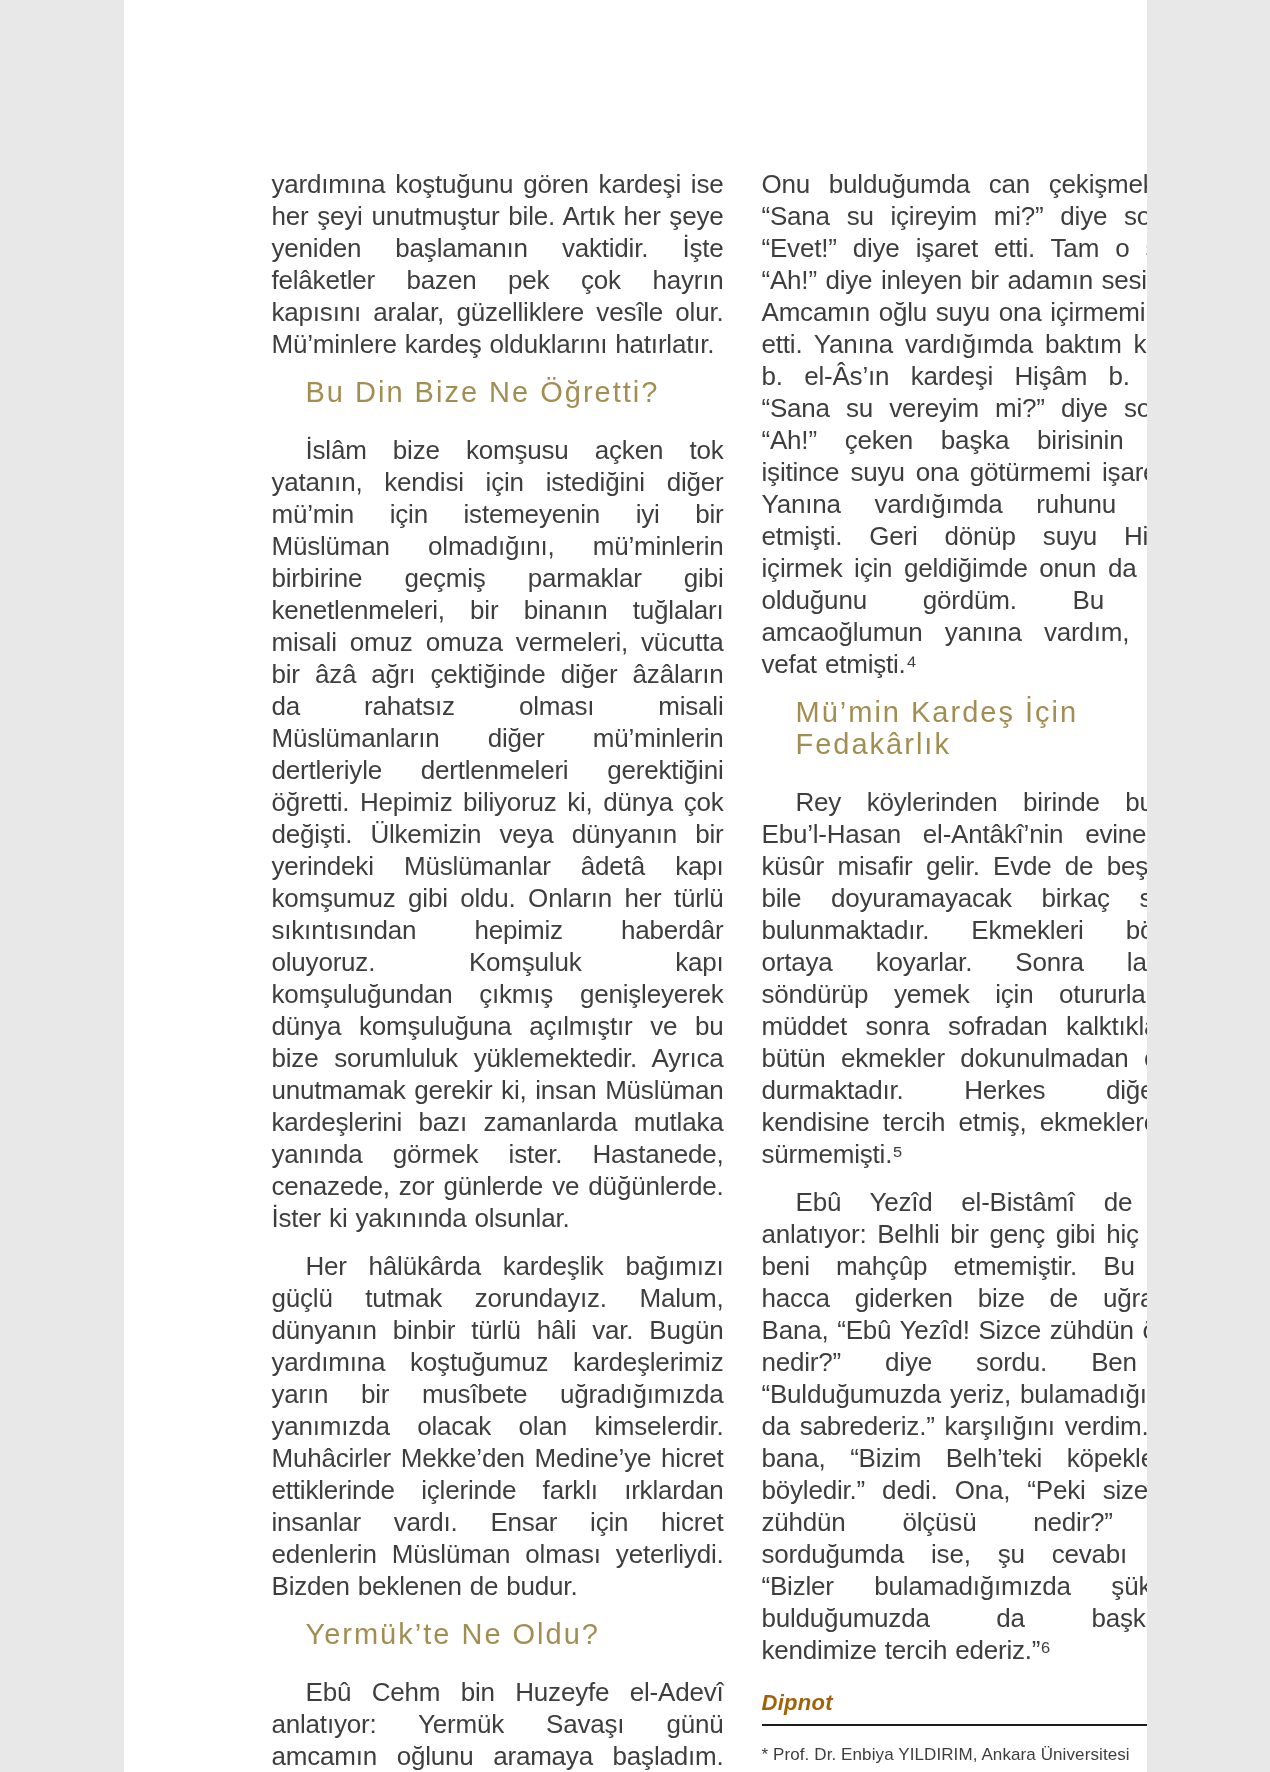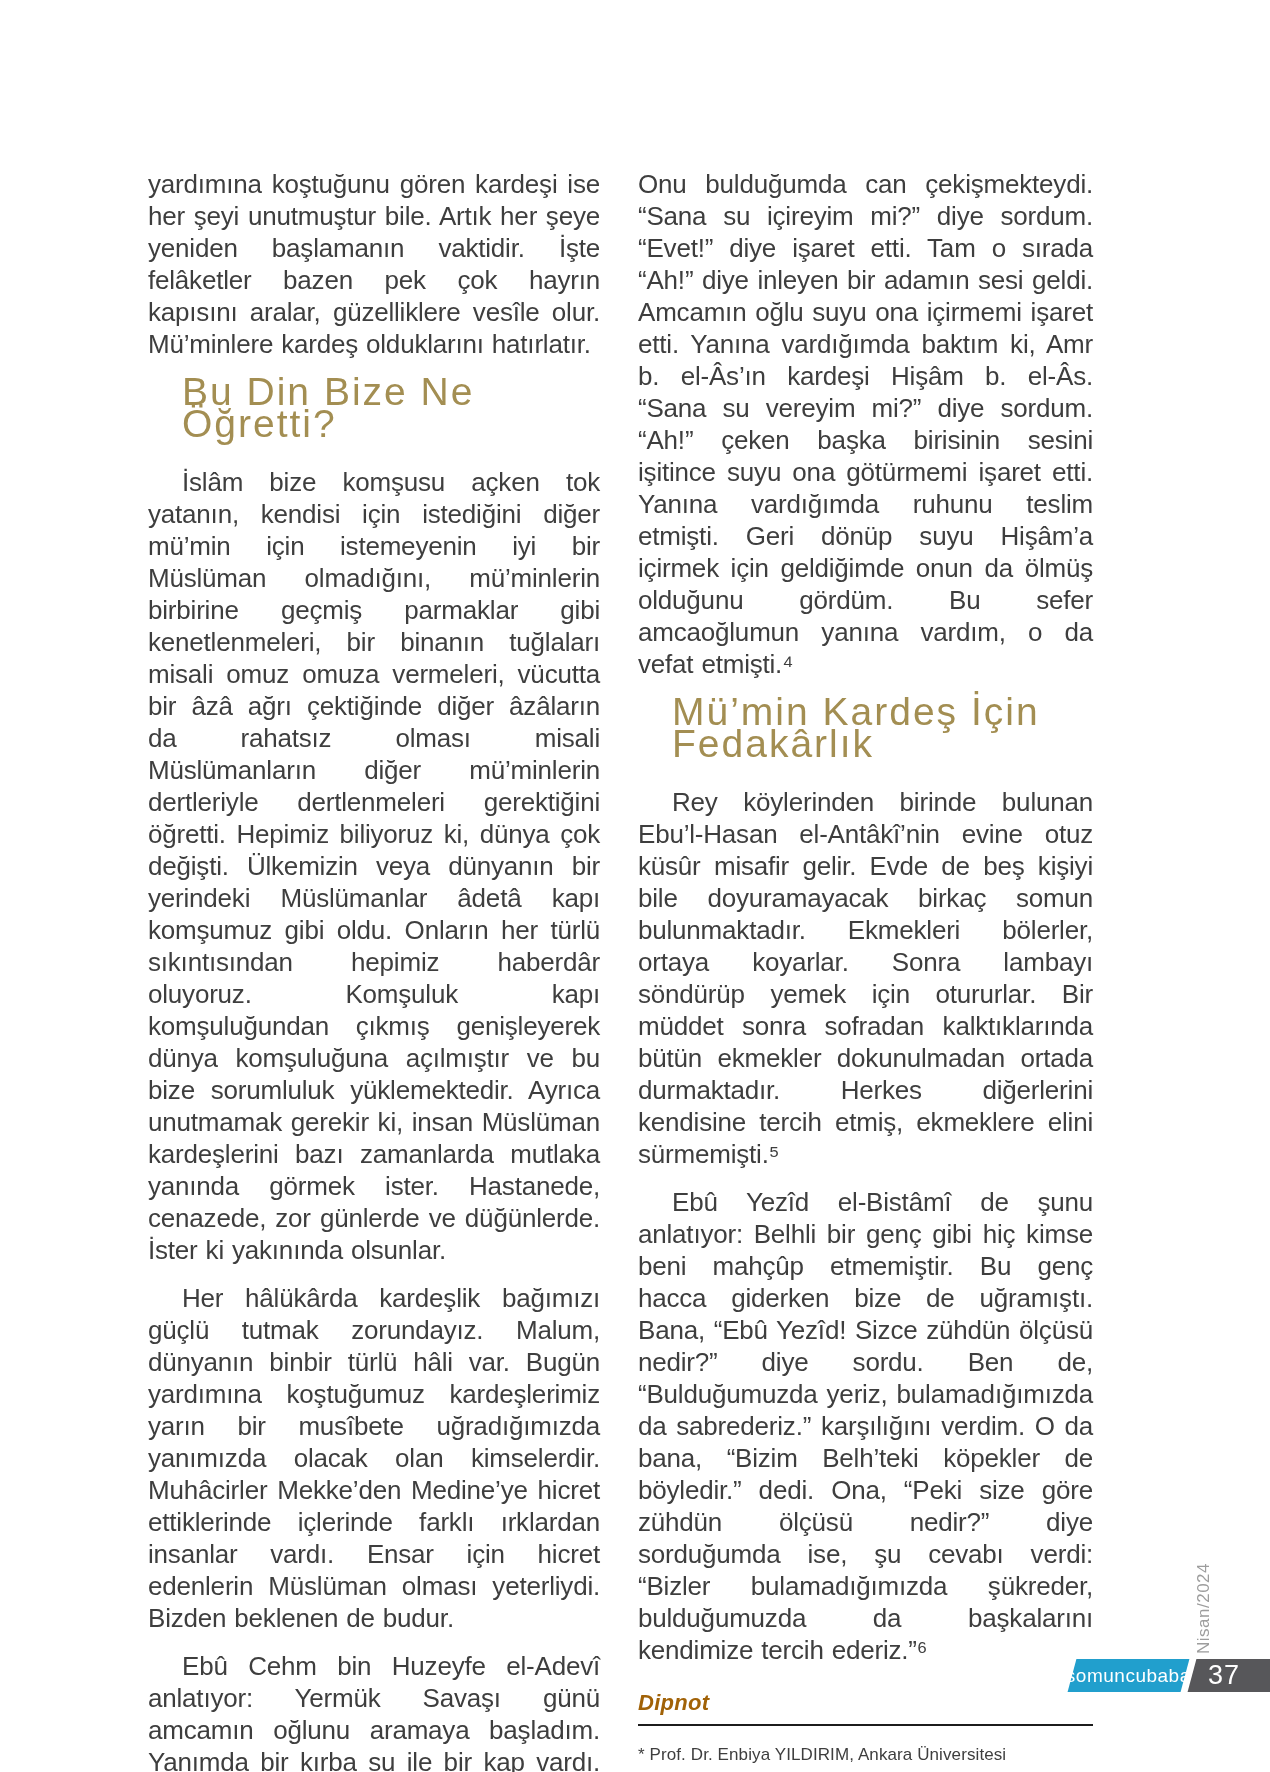--- a/index.html
+++ b/index.html
@@ -1,35 +1,35 @@
 <!DOCTYPE html>
 <html lang="tr"><head>
 <meta charset="utf-8">
 <style>
   html,body { margin:0; padding:0; background:#e8e8e8; }
   .page {
-    position:relative; width:1270px; height:1772px; margin:0 auto;
+    position:relative; width:1023px; height:1772px; margin:0 auto;
     background:#ffffff; overflow:hidden;
     font-family:"Liberation Sans", sans-serif;
     -webkit-font-smoothing:antialiased;
   }
   .col { position:absolute; top:168px; }
   .col-left  { left:148px; width:452px; }
   .col-right { left:638px; width:455px; }
 
   p.body {
     margin:0 0 16px 0;
     font-size:26px; line-height:32px; color:#3e3e3e;
     text-align:justify; letter-spacing:-0.2px; word-spacing:1px;
   }
   p.body.indent { text-indent:34px; }
 
   h2.sec {
     margin:12px 0 26px 0; padding-left:34px;
-    font-size:39px; line-height:32px; font-weight:400;
+    font-size:29px; line-height:32px; font-weight:400;
     color:#a38e52; letter-spacing:2px;
   }
 
   .dipnot { margin-top:24px; }
   .dipnot h3 {
     margin:0 0 8px 0;
     font-size:22px; font-style:italic; font-weight:700; color:#a16207;
     letter-spacing:0.3px;
   }
   .dipnot .rule { border:none; border-top:2px solid #1c1c1c; margin:0 0 16px 0; }
@@ -63,20 +63,21 @@
 </head>
 <body>
 
 <div class="page">
 
   <div class="col col-left">
     <p class="body">yardımına koştuğunu gören kardeşi ise her şeyi unutmuştur bile. Artık her şeye yeniden başlamanın vaktidir. İşte felâketler bazen pek çok hayrın kapısını aralar, güzelliklere vesîle olur. Mü’minlere kardeş olduklarını hatırlatır.</p>
     <h2 class="sec">Bu Din Bize Ne Öğretti?</h2>
     <p class="body indent">İslâm bize komşusu açken tok yatanın, kendisi için istediğini diğer mü’min için istemeyenin iyi bir Müslüman olmadığını, mü’minlerin birbirine geçmiş parmaklar gibi kenetlenmeleri, bir binanın tuğlaları misali omuz omuza vermeleri, vücutta bir âzâ ağrı çektiğinde diğer âzâların da rahatsız olması misali Müslümanların diğer mü’minlerin dertleriyle dertlenmeleri gerektiğini öğretti. Hepimiz biliyoruz ki, dünya çok değişti. Ülkemizin veya dünyanın bir yerindeki Müslümanlar âdetâ kapı komşumuz gibi oldu. Onların her türlü sıkıntısından hepimiz haberdâr oluyoruz. Komşuluk kapı komşuluğundan çıkmış genişleyerek dünya komşuluğuna açılmıştır ve bu bize sorumluluk yüklemektedir. Ayrıca unutmamak gerekir ki, insan Müslüman kardeşlerini bazı zamanlarda mutlaka yanında görmek ister. Hastanede, cenazede, zor günlerde ve düğünlerde. İster ki yakınında olsunlar.</p>
     <p class="body indent">Her hâlükârda kardeşlik bağımızı güçlü tutmak zorundayız. Malum, dünyanın binbir türlü hâli var. Bugün yardımına koştuğumuz kardeşlerimiz yarın bir musîbete uğradığımızda yanımızda olacak olan kimselerdir. Muhâcirler Mekke’den Medine’ye hicret ettiklerinde içlerinde farklı ırklardan insanlar vardı. Ensar için hicret edenlerin Müslüman olması yeterliydi. Bizden beklenen de budur.</p>
+    <h2 class="sec">Yermük’te Ne Oldu?</h2>
     <p class="body indent">Ebû Cehm bin Huzeyfe el-Adevî anlatıyor: Yermük Savaşı günü amcamın oğlunu aramaya başladım. Yanımda bir kırba su ile bir kap vardı. İçimden, “Eğer susuz ise bununla ona su içirir, yüzünü de silerim.” diyordum.</p>
   </div>
 
   <div class="col col-right">
     <p class="body">Onu bulduğumda can çekişmekteydi. “Sana su içireyim mi?” diye sordum. “Evet!” diye işaret etti. Tam o sırada “Ah!” diye inleyen bir adamın sesi geldi. Amcamın oğlu suyu ona içirmemi işaret etti. Yanına vardığımda baktım ki, Amr b. el-Âs’ın kardeşi Hişâm b. el-Âs. “Sana su vereyim mi?” diye sordum. “Ah!” çeken başka birisinin sesini işitince suyu ona götürmemi işaret etti. Yanına vardığımda ruhunu teslim etmişti. Geri dönüp suyu Hişâm’a içirmek için geldiğimde onun da ölmüş olduğunu gördüm. Bu sefer amcaoğlumun yanına vardım, o da vefat etmişti.⁴</p>
     <h2 class="sec">Mü’min Kardeş İçin Fedakârlık</h2>
     <p class="body indent">Rey köylerinden birinde bulunan Ebu’l-Hasan el-Antâkî’nin evine otuz küsûr misafir gelir. Evde de beş kişiyi bile doyuramayacak birkaç somun bulunmaktadır. Ekmekleri bölerler, ortaya koyarlar. Sonra lambayı söndürüp yemek için otururlar. Bir müddet sonra sofradan kalktıklarında bütün ekmekler dokunulmadan ortada durmaktadır. Herkes diğerlerini kendisine tercih etmiş, ekmeklere elini sürmemişti.⁵</p>
     <p class="body indent">Ebû Yezîd el-Bistâmî de şunu anlatıyor: Belhli bir genç gibi hiç kimse beni mahçûp etmemiştir. Bu genç hacca giderken bize de uğramıştı. Bana, “Ebû Yezîd! Sizce zühdün ölçüsü nedir?” diye sordu. Ben de, “Bulduğumuzda yeriz, bulamadığımızda da sabrederiz.” karşılığını verdim. O da bana, “Bizim Belh’teki köpekler de böyledir.” dedi. Ona, “Peki size göre zühdün ölçüsü nedir?” diye sorduğumda ise, şu cevabı verdi: “Bizler bulamadığımızda şükreder, bulduğumuzda da başkalarını kendimize tercih ederiz.”⁶</p>
 
     <div class="dipnot">

